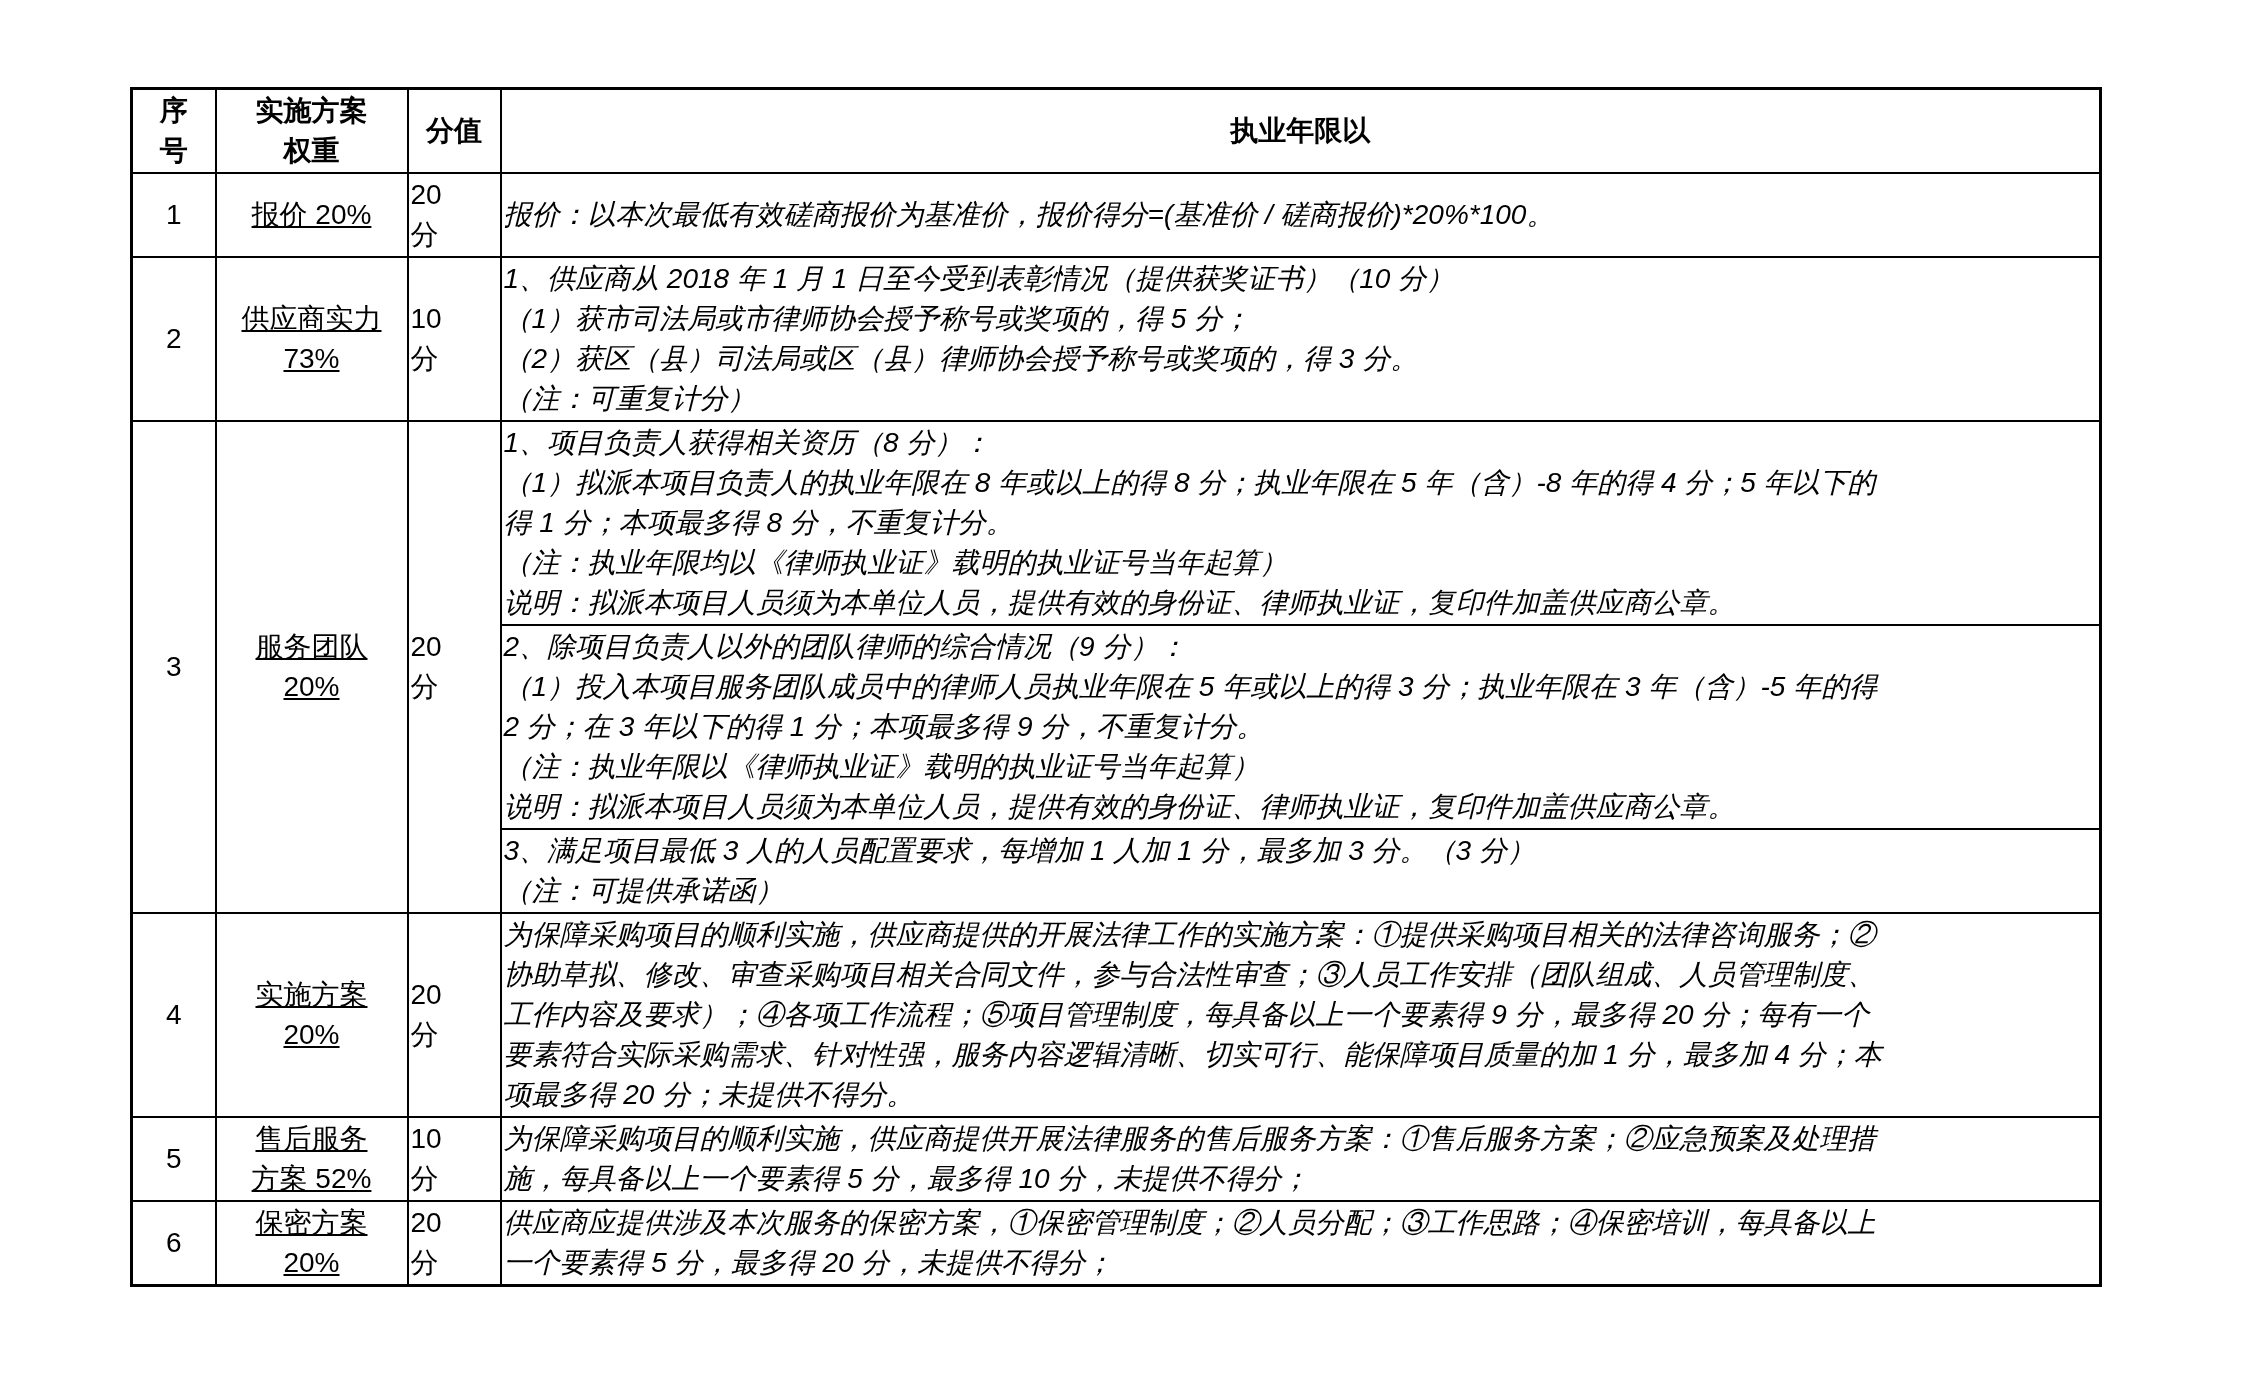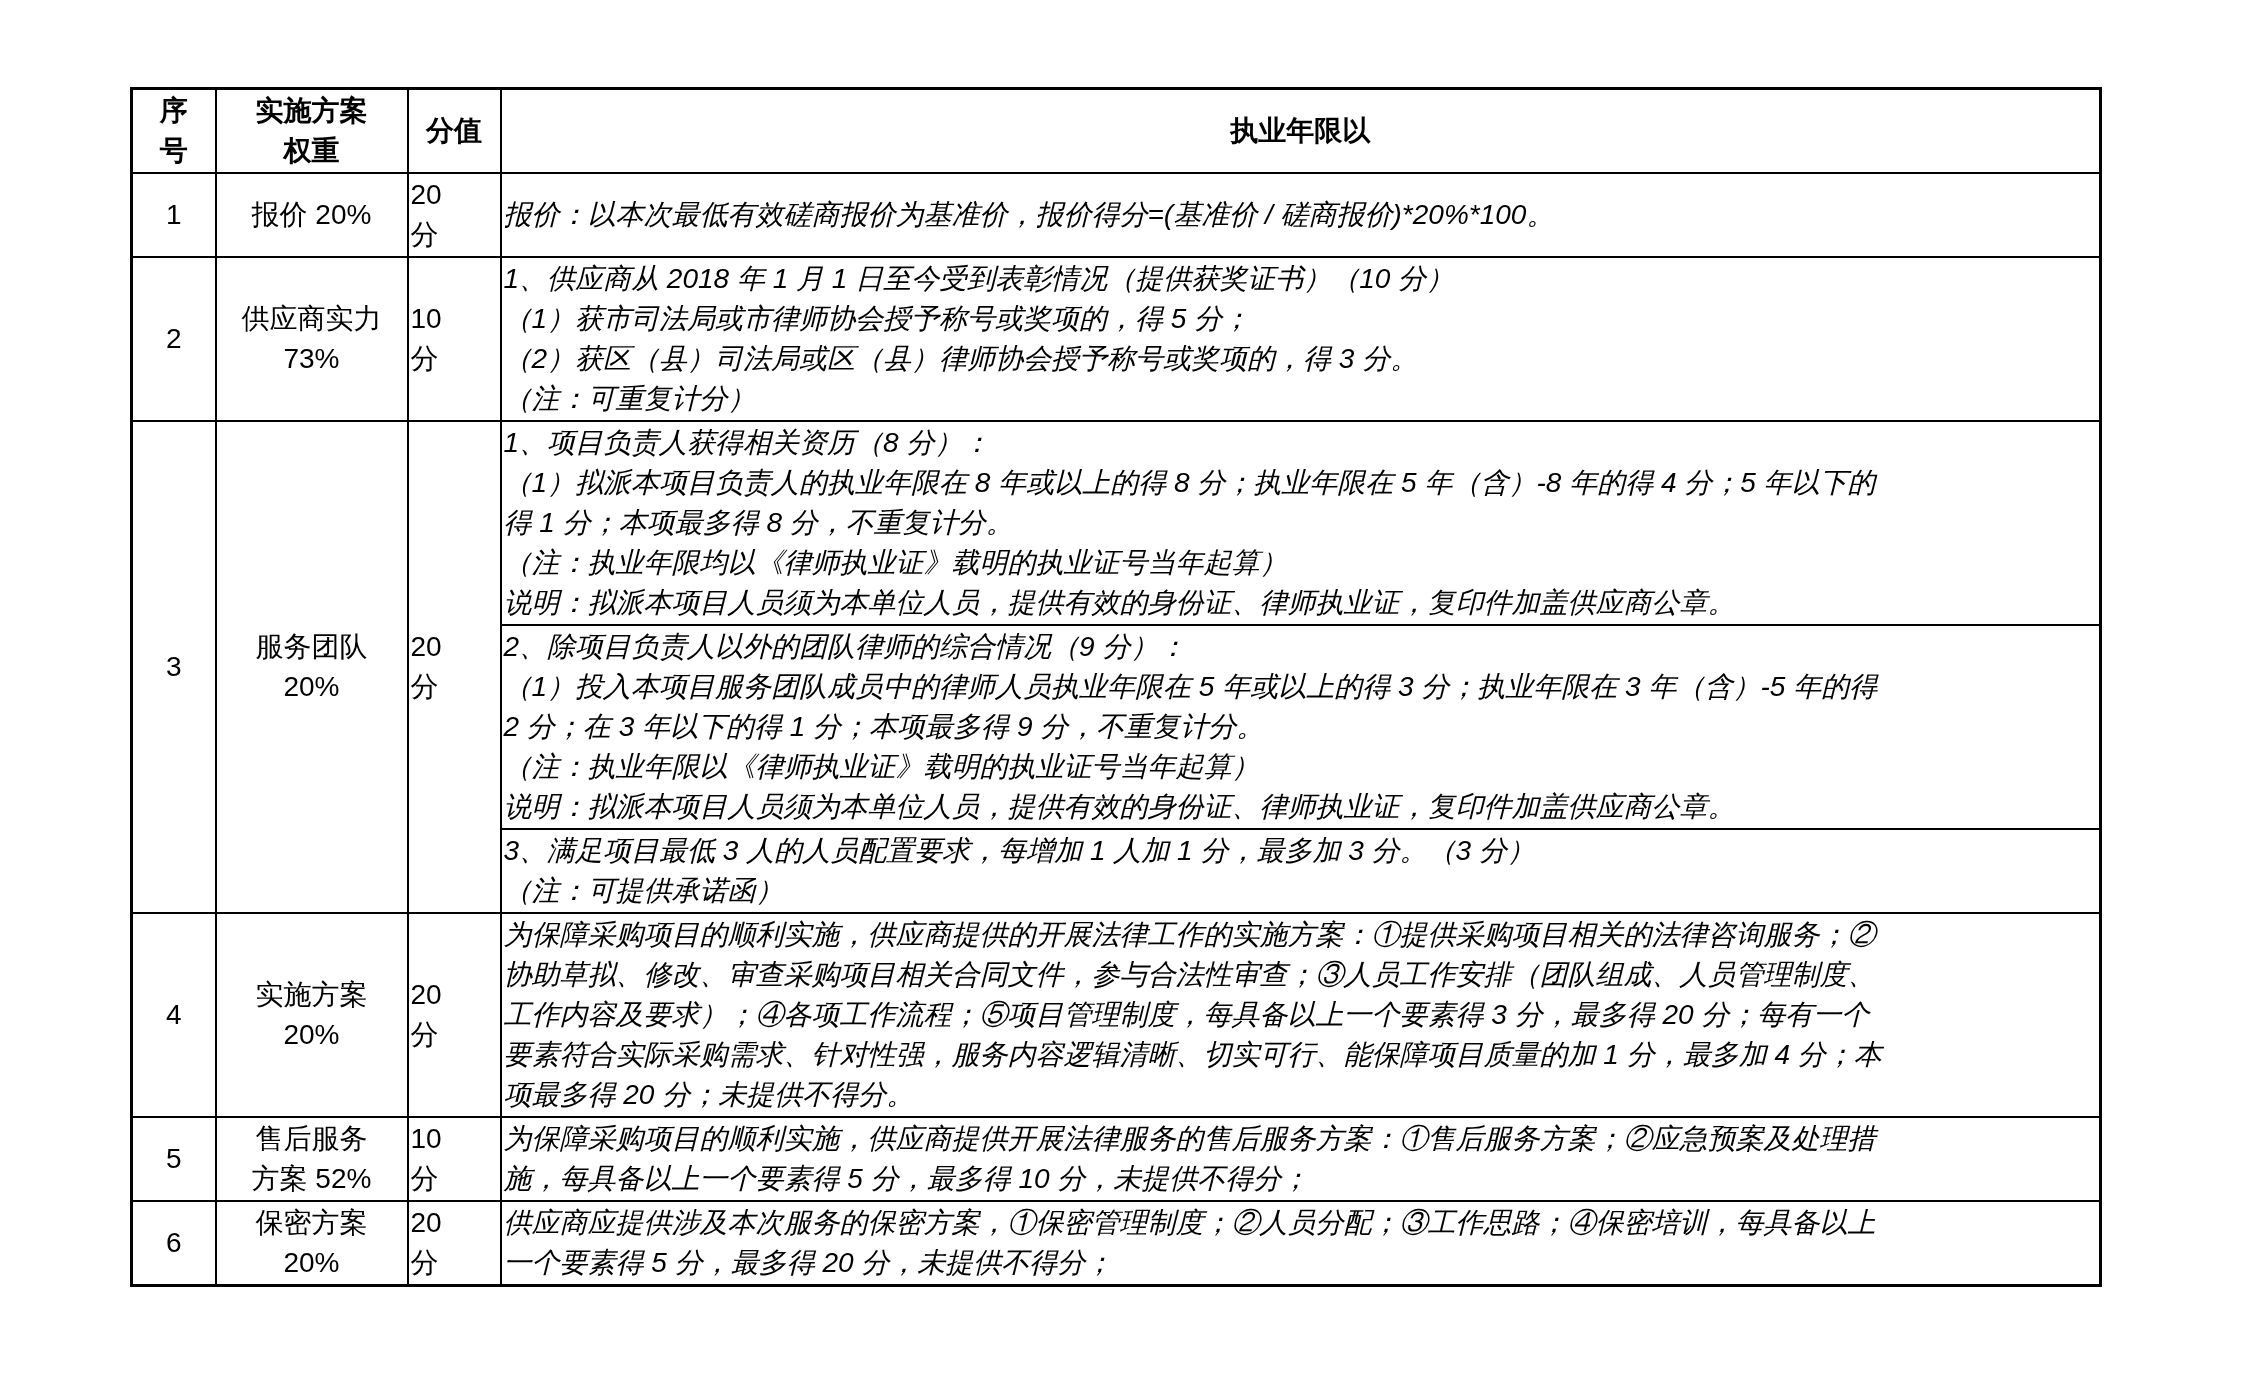--- a/index.html
+++ b/index.html
@@ -42,20 +42,21 @@
     white-space: pre-line;
     padding: 2px 2px;
   }
   td.c-no {
     text-align: center;
     white-space: pre-line;
   }
   td.c-factor {
     text-align: center;
     white-space: pre-line;
+    text-decoration: underline;
   }
   td.c-score {
     text-align: left;
     white-space: pre-line;
   }
   td.c-std {
     text-align: left;
     white-space: pre-line;
     padding: 1px 6px 1px 11px;
     font-style: italic;
@@ -127,21 +128,21 @@
       </tr>
 
       <tr>
         <td class="c-no">4</td>
         <td class="c-factor">实施方案
 20%</td>
         <td class="c-score">20
 分</td>
         <td class="c-std">为保障采购项目的顺利实施，供应商提供的开展法律工作的实施方案：①提供采购项目相关的法律咨询服务；②
 协助草拟、修改、审查采购项目相关合同文件，参与合法性审查；③人员工作安排（团队组成、人员管理制度、
-工作内容及要求）；④各项工作流程；⑤项目管理制度，每具备以上一个要素得 3 分，最多得 20 分；每有一个
+工作内容及要求）；④各项工作流程；⑤项目管理制度，每具备以上一个要素得 9 分，最多得 20 分；每有一个
 要素符合实际采购需求、针对性强，服务内容逻辑清晰、切实可行、能保障项目质量的加 1 分，最多加 4 分；本
 项最多得 20 分；未提供不得分。</td>
       </tr>
 
       <tr>
         <td class="c-no">5</td>
         <td class="c-factor">售后服务
 方案 52%</td>
         <td class="c-score">10
 分</td>

